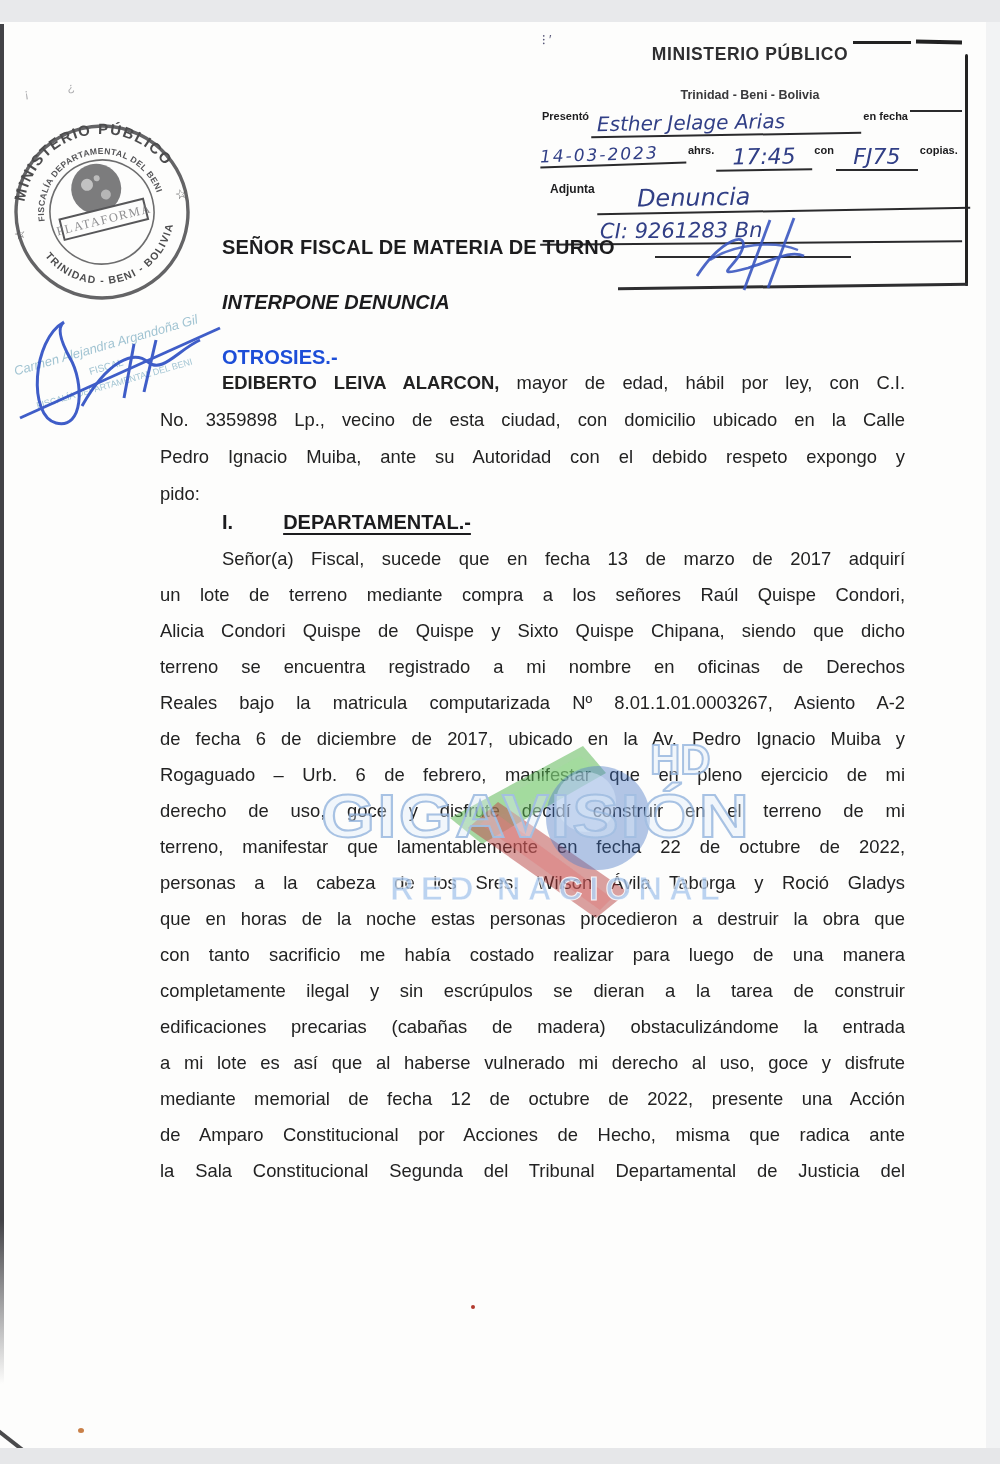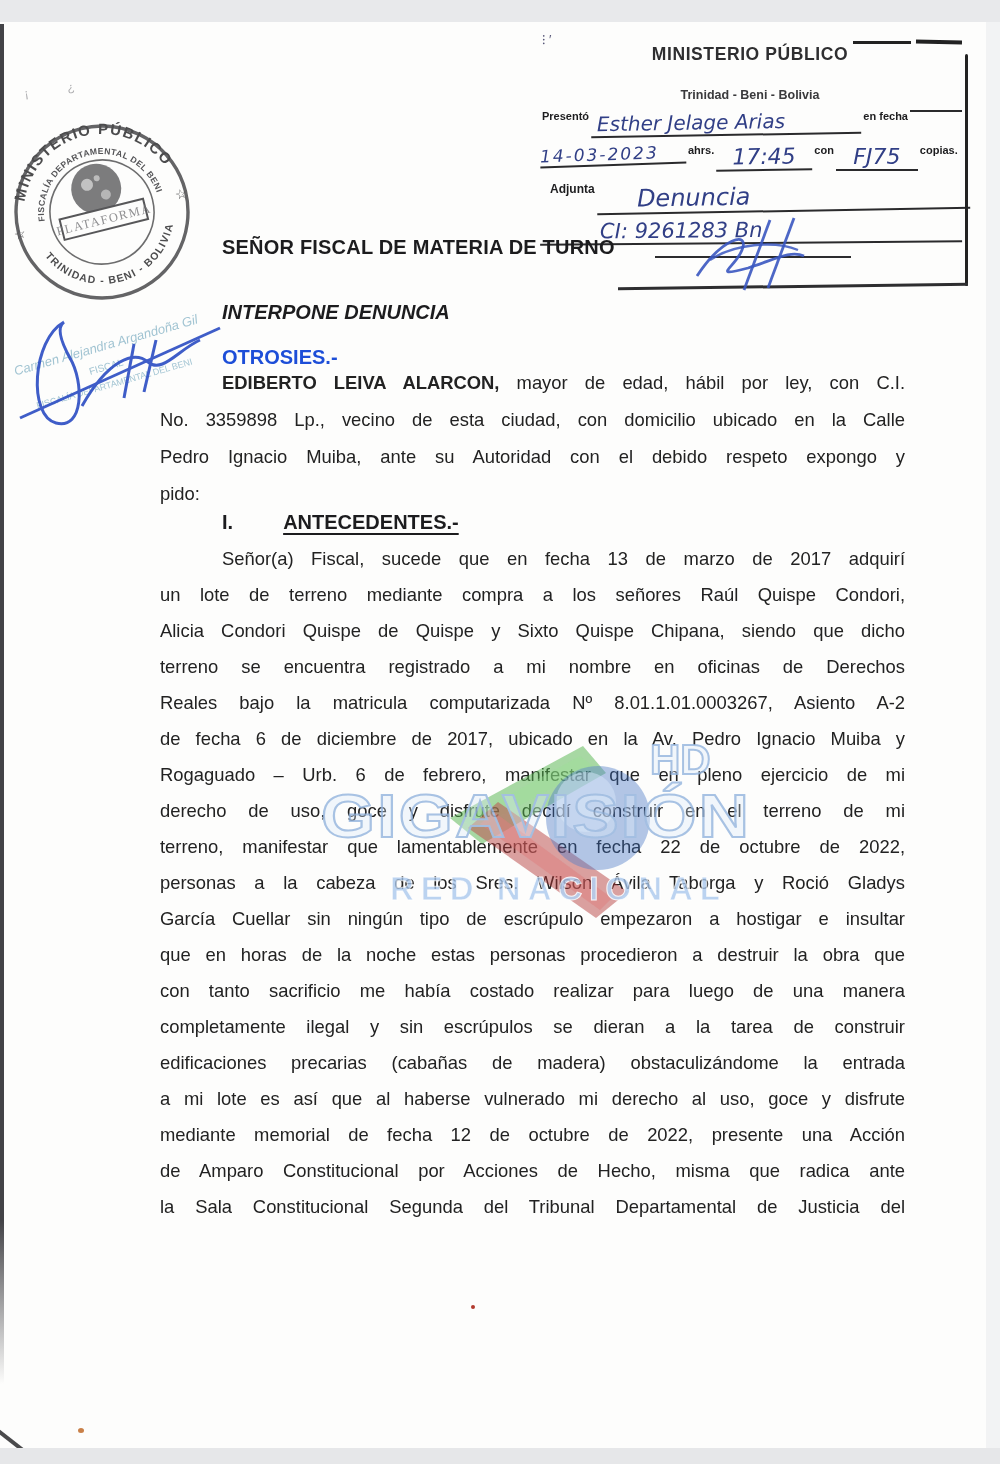--- a/index.html
+++ b/index.html
@@ -31,21 +31,21 @@
   .long-dark-line { position:absolute; left:618px; top:285px; width:350px; height:3px; background:#2e2e30; transform:rotate(-0.7deg); }
 
   
   .seal { position:absolute; left:2px; top:112px; width:200px; height:200px; transform:rotate(-14deg); opacity:.92; }
   .sig-block { position:absolute; left:12px; top:290px; width:240px; height:160px; }
   .title-scrawl { position:absolute; left:652px; top:210px; width:330px; height:95px; }
 
   
   .content { position:absolute; left:160px; top:0; width:745px; color:#222; font-size:18.4px; }
   .t1 { position:absolute; top:236px; left:62px; font-size:20px; font-weight:bold; color:#1c1c1e; letter-spacing:.2px; }
-  .t2 { position:absolute; top:301px; left:62px; font-size:20px; font-weight:bold; font-style:italic; color:#1c1c1e; }
+  .t2 { position:absolute; top:291px; left:62px; font-size:20px; font-weight:bold; font-style:italic; color:#1c1c1e; }
   .t3 { position:absolute; top:346px; left:62px; font-size:20px; font-weight:bold; color:#1d4ed8; }
   .p1 { position:absolute; top:364px; left:0; width:745px; line-height:37px; }
   .sec { position:absolute; top:511px; left:62px; font-size:20px; font-weight:bold; color:#1c1c1e; }
   .sec .sec-title { margin-left:50px; text-decoration:underline; text-underline-offset:4px; text-decoration-thickness:2px; }
   .p2 { position:absolute; top:541px; left:0; width:745px; line-height:36px; }
   .doc-line { text-align:justify; text-align-last:justify; }
   .doc-line.plain-last { text-align-last:left; }
   .p2 .doc-line:first-child { text-indent:62px; }
   .doc-line.indent { text-indent:62px; text-align:justify; text-align-last:justify; }
 
@@ -169,35 +169,34 @@
     <div class="p1">
       <div class="doc-line indent"><b>EDIBERTO LEIVA ALARCON,</b><span> mayor de edad, hábil por ley, con C.I.</span></div>
       <div>
           <div class="doc-line">No. 3359898 Lp., vecino de esta ciudad, con domicilio ubicado en la Calle</div>
           <div class="doc-line">Pedro Ignacio Muiba, ante su Autoridad con el debido respeto expongo y</div>
           <div class="doc-line plain-last">pido:</div>
         </div>
     </div>
 
     <div class="sec">
-      <span class="sec-num">I.</span><span class="sec-title">ANTECEDENTES.-</span>
+      <span class="sec-num">I.</span><span class="sec-title">DEPARTAMENTAL.-</span>
     </div>
 
     <div class="p2">
         <div class="doc-line">Señor(a) Fiscal, sucede que en fecha 13 de marzo de 2017 adquirí</div>
         <div class="doc-line">un lote de terreno mediante compra a los señores Raúl Quispe Condori,</div>
         <div class="doc-line">Alicia Condori Quispe de Quispe y Sixto Quispe Chipana, siendo que dicho</div>
         <div class="doc-line">terreno se encuentra registrado a mi nombre en oficinas de Derechos</div>
         <div class="doc-line">Reales bajo la matricula computarizada Nº 8.01.1.01.0003267, Asiento A-2</div>
         <div class="doc-line">de fecha 6 de diciembre de 2017, ubicado en la Av. Pedro Ignacio Muiba y</div>
         <div class="doc-line">Rogaguado – Urb. 6 de febrero, manifestar que en pleno ejercicio de mi</div>
         <div class="doc-line">derecho de uso, goce y disfrute decidí construir en el terreno de mi</div>
         <div class="doc-line">terreno, manifestar que lamentablemente en fecha 22 de octubre de 2022,</div>
         <div class="doc-line">personas a la cabeza de los Sres. Wilson Ávila Taborga y Roció Gladys</div>
-        <div class="doc-line">García Cuellar sin ningún tipo de escrúpulo empezaron a hostigar e insultar</div>
         <div class="doc-line">que en horas de la noche estas personas procedieron a destruir la obra que</div>
         <div class="doc-line">con tanto sacrificio me había costado realizar para luego de una manera</div>
         <div class="doc-line">completamente ilegal y sin escrúpulos se dieran a la tarea de construir</div>
         <div class="doc-line">edificaciones precarias (cabañas de madera) obstaculizándome la entrada</div>
         <div class="doc-line">a mi lote es así que al haberse vulnerado mi derecho al uso, goce y disfrute</div>
         <div class="doc-line">mediante memorial de fecha 12 de octubre de 2022, presente una Acción</div>
         <div class="doc-line">de Amparo Constitucional por Acciones de Hecho, misma que radica ante</div>
         <div class="doc-line">la Sala Constitucional Segunda del Tribunal Departamental de Justicia del</div>
       </div>
   </div>

